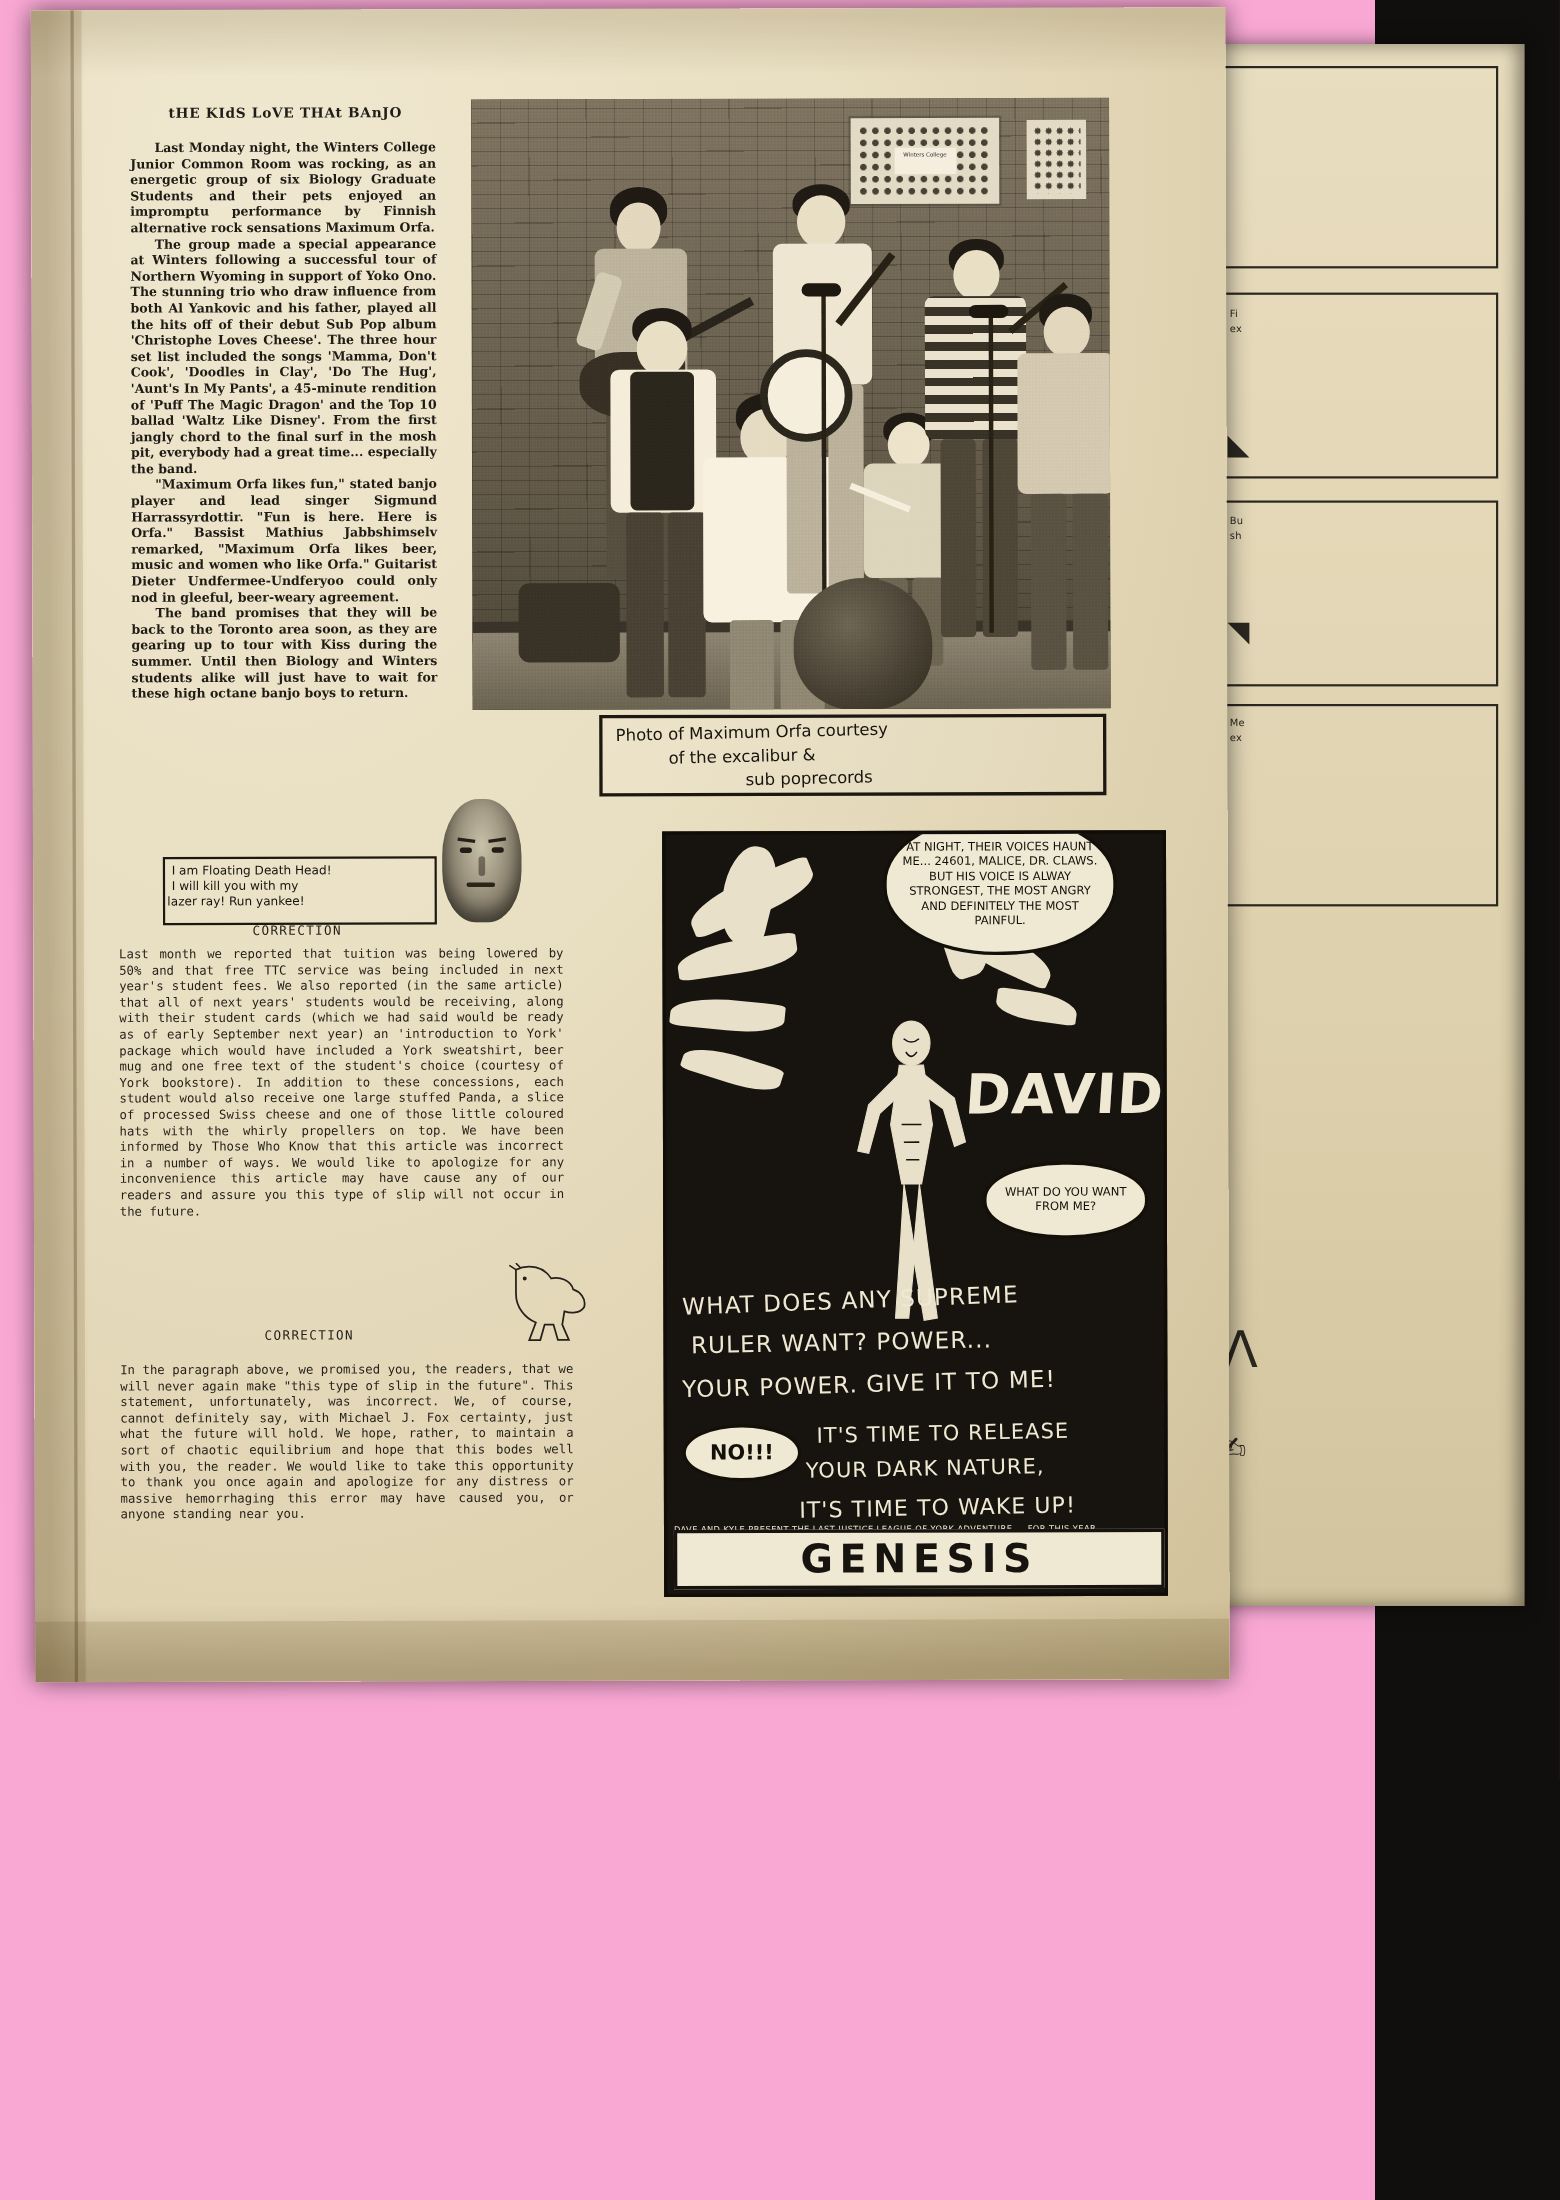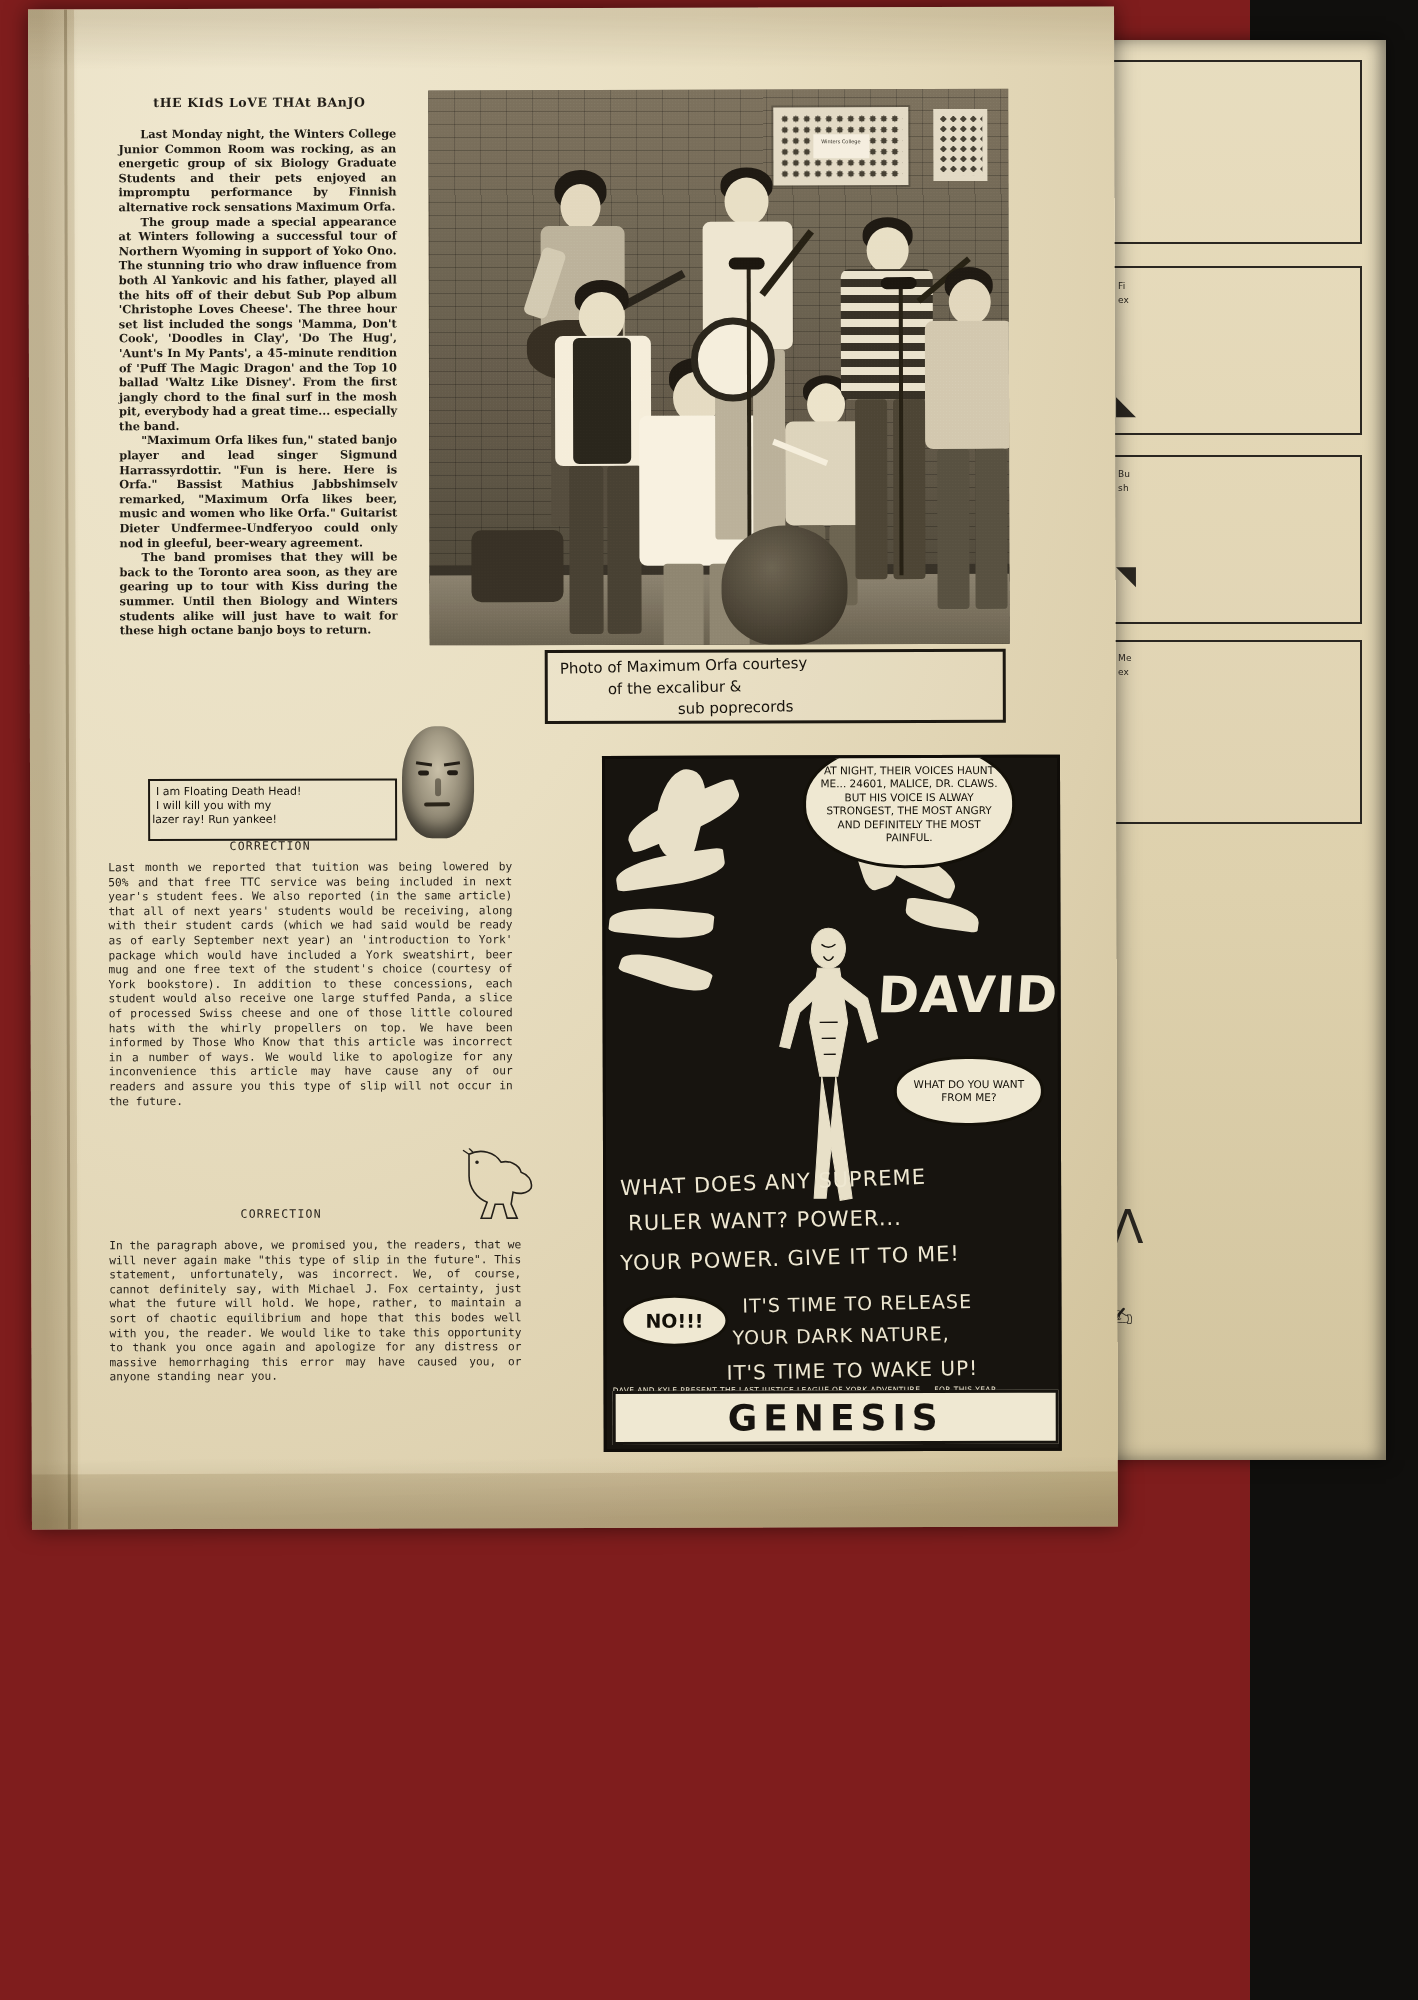--- a/index.html
+++ b/index.html
@@ -1,20 +1,20 @@
 <!DOCTYPE html>
 <html><head>
 <meta charset="utf-8">
 <style>
   html,body{margin:0;padding:0;background:#100f0d;}
   body{width:1418px;height:2000px;overflow:hidden;font-family:"Liberation Serif",serif;}
 
   #page{
     position:relative;width:1250px;height:2000px;
-    background:#7f1d1d;
+    background:#f9a8d4;
     text-decoration:underline;
   }
 
   
   .sheet{
     position:absolute;left:30px;top:8px;width:1086px;height:1520px;
     background:
       radial-gradient(ellipse at 20% 10%, #efe7cf 0%, #e9dfc2 40%, #ddd0ae 75%, #cfc098 100%);
     box-shadow:0 0 22px rgba(0,0,0,.55);
     transform:rotate(-0.15deg);

